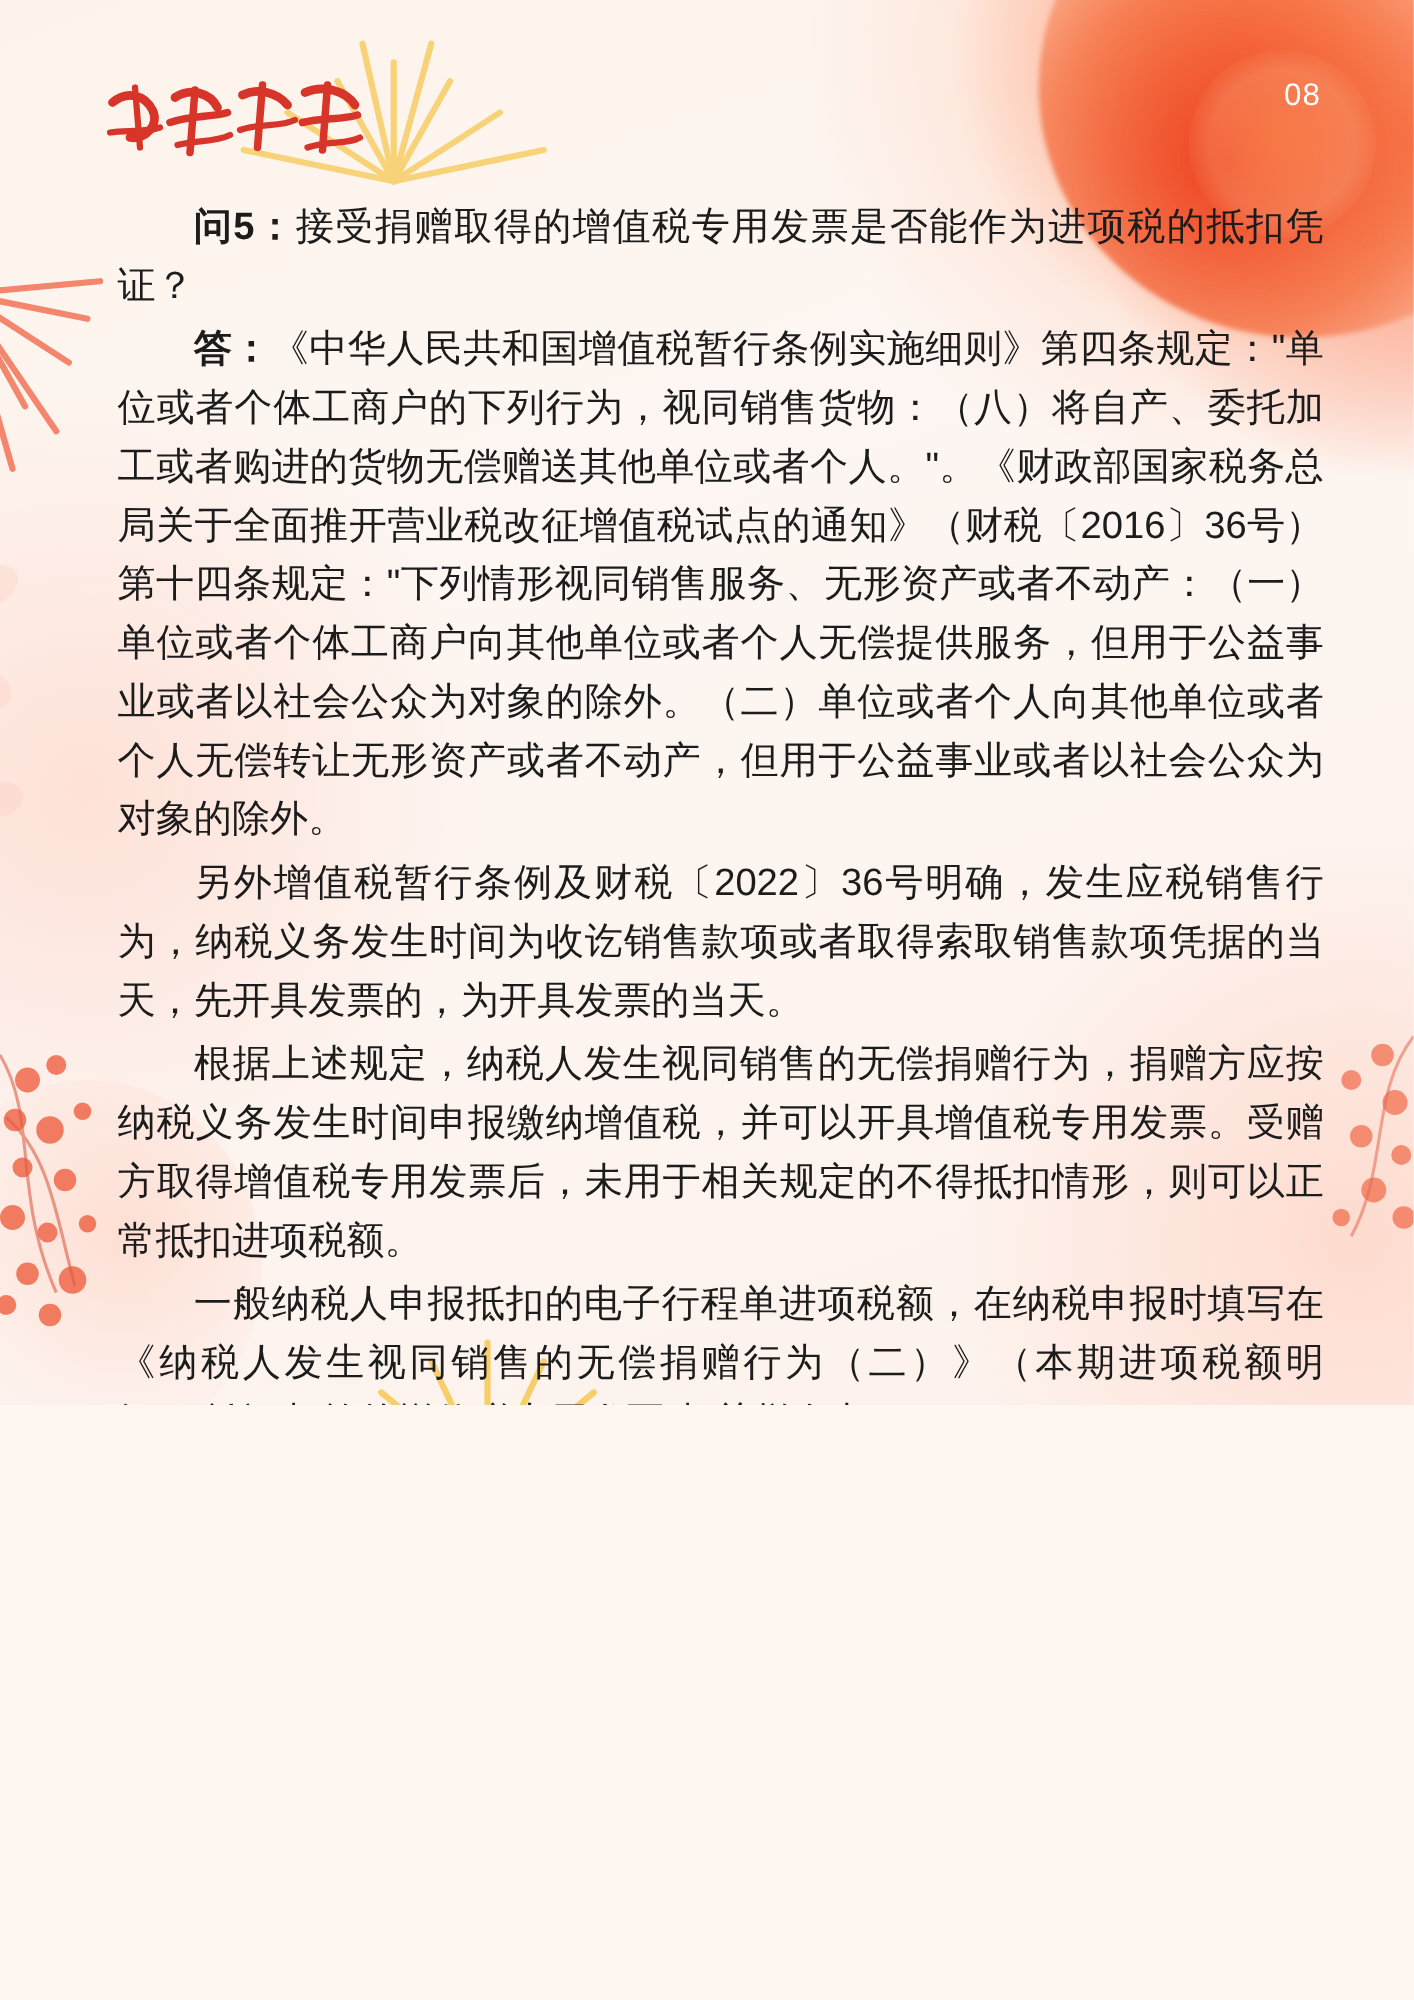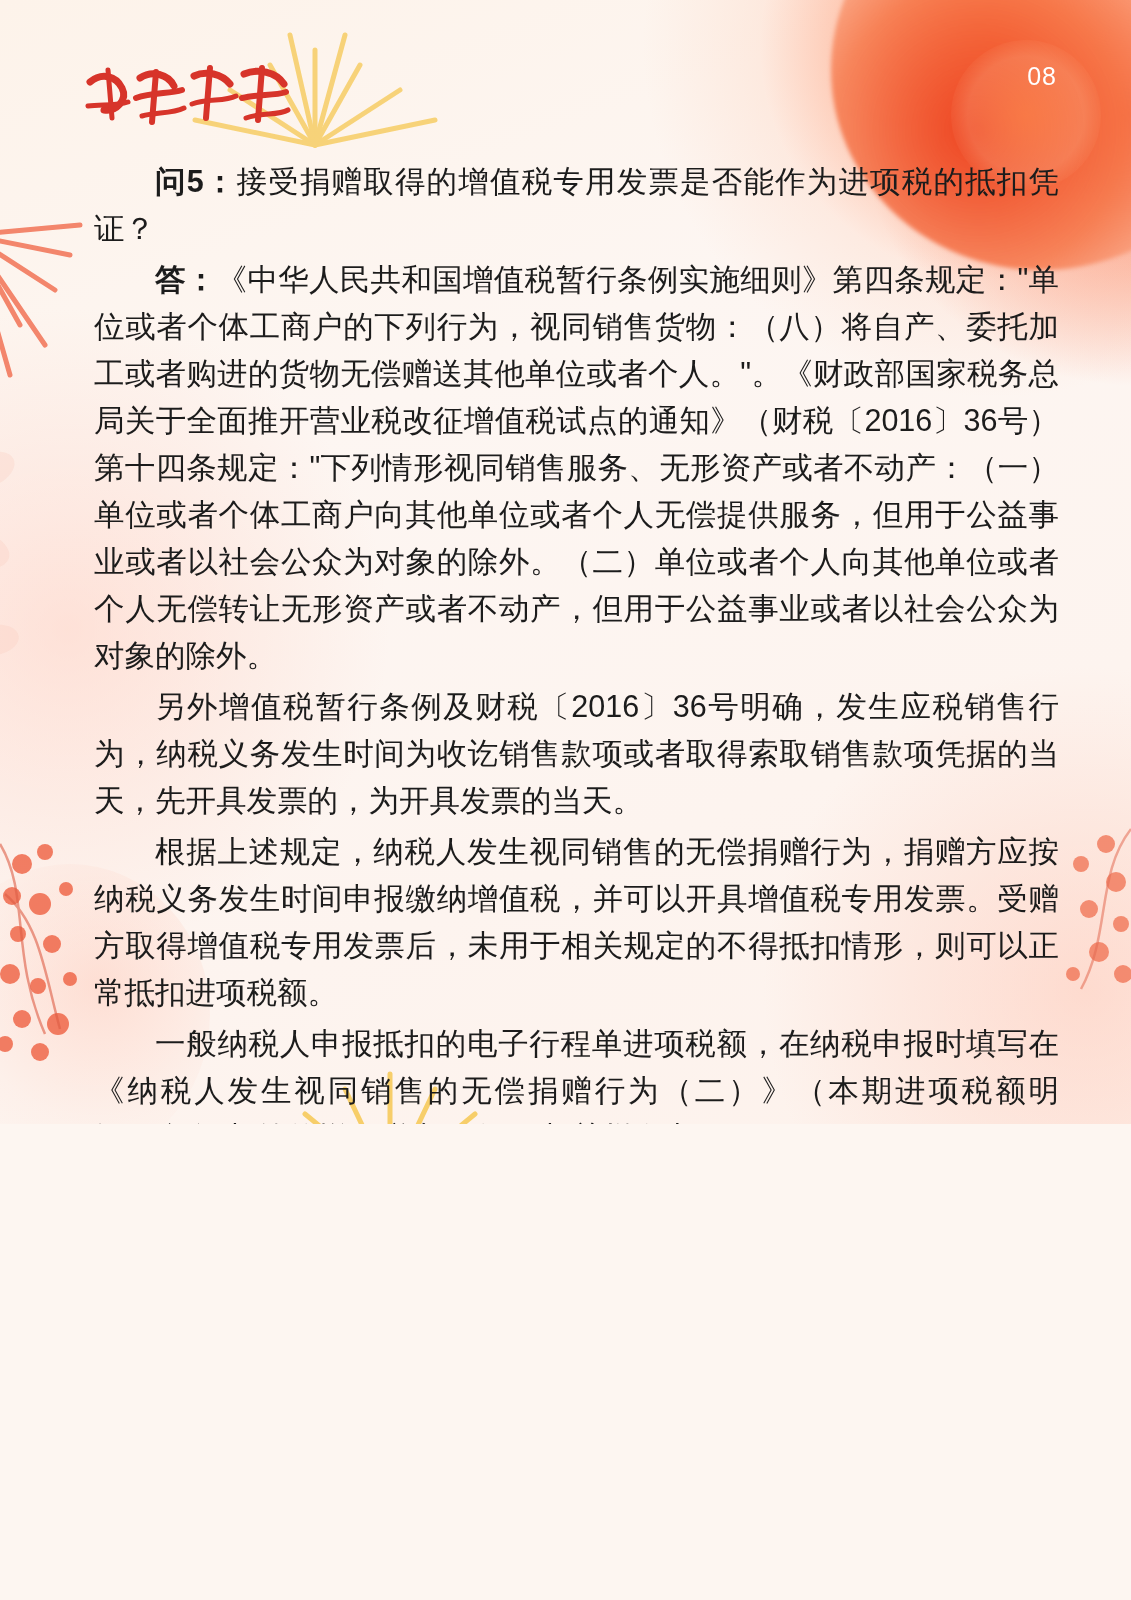--- a/index.html
+++ b/index.html
@@ -244,21 +244,21 @@
   <div class="content">
 
     <p class="para indent">
       <span class="q-label">问5：</span><span>接受捐赠取得的增值税专用发票是否能作为进项税的抵扣凭证？</span>
     </p>
 
     <p class="para indent">
       <span class="q-label">答：</span><span>《中华人民共和国增值税暂行条例实施细则》第四条规定："单位或者个体工商户的下列行为，视同销售货物：（八）将自产、委托加工或者购进的货物无偿赠送其他单位或者个人。"。《财政部国家税务总局关于全面推开营业税改征增值税试点的通知》（财税〔2016〕36号）第十四条规定："下列情形视同销售服务、无形资产或者不动产：（一）单位或者个体工商户向其他单位或者个人无偿提供服务，但用于公益事业或者以社会公众为对象的除外。（二）单位或者个人向其他单位或者个人无偿转让无形资产或者不动产，但用于公益事业或者以社会公众为对象的除外。</span>
     </p>
 
-    <p class="para indent">另外增值税暂行条例及财税〔2016〕36号明确，发生应税销售行为，纳税义务发生时间为收讫销售款项或者取得索取销售款项凭据的当天，先开具发票的，为开具发票的当天。</p>
+    <p class="para indent">另外增值税暂行条例及财税〔2022〕36号明确，发生应税销售行为，纳税义务发生时间为收讫销售款项或者取得索取销售款项凭据的当天，先开具发票的，为开具发票的当天。</p>
 
     <p class="para indent">根据上述规定，纳税人发生视同销售的无偿捐赠行为，捐赠方应按纳税义务发生时间申报缴纳增值税，并可以开具增值税专用发票。受赠方取得增值税专用发票后，未用于相关规定的不得抵扣情形，则可以正常抵扣进项税额。</p>
 
 
 
     <p class="para indent">一般纳税人申报抵扣的电子行程单进项税额，在纳税申报时填写在《纳税人发生视同销售的无偿捐赠行为（二）》（本期进项税额明细）“认证相符的增值税专用发票”相关栏次中。</p>
 
 
   </div>
 

